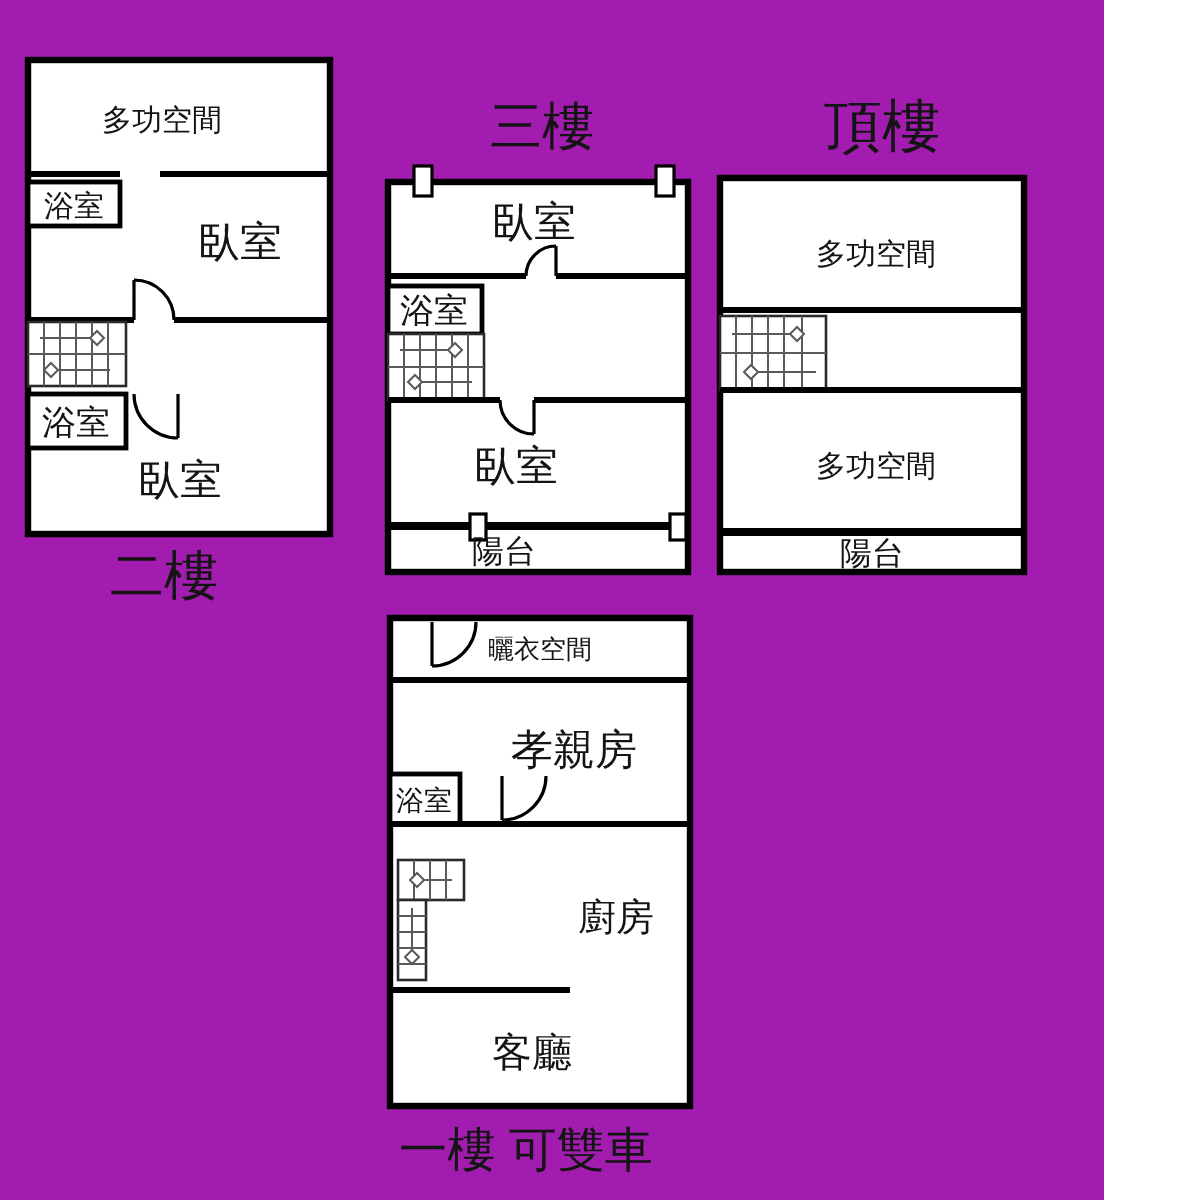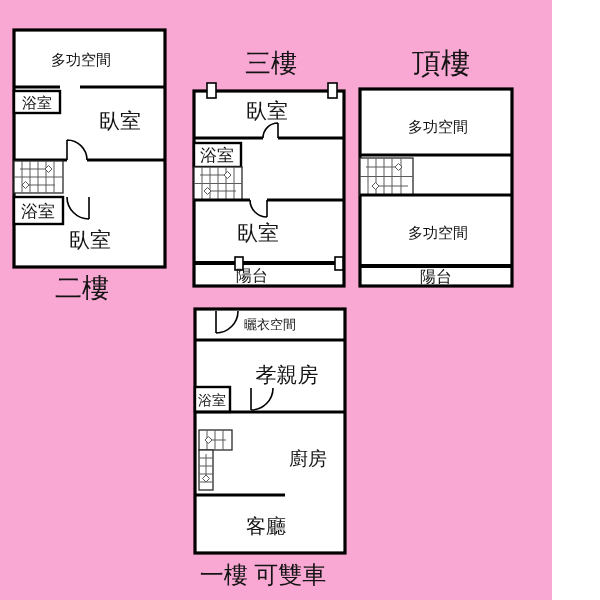--- a/index.html
+++ b/index.html
@@ -1,16 +1,16 @@
 <!DOCTYPE html>
 <html><head>
 <meta charset="utf-8">
 <style>
   html,body{margin:0;padding:0;background:#ffffff;}
-  .canvas{position:relative;width:552px;height:600px;background:#f9a8d4;overflow:hidden;}
+  .canvas{position:relative;width:552px;height:600px;background:#a21caf;overflow:hidden;}
   svg text{font-family:"Liberation Sans",sans-serif;fill:#141414;text-anchor:middle;}
   .outer{fill:#ffffff;stroke:#000000;stroke-width:3.2;}
   .wall{stroke:#000000;stroke-width:3;fill:none;}
   .wallthick{stroke:#000000;stroke-width:4;fill:none;}
   .box{fill:#ffffff;stroke:#000000;stroke-width:2.4;}
   .stair-outline{fill:#ffffff;stroke:#2a2a2a;stroke-width:1.3;}
   .stair-step{stroke:#5a5a5a;stroke-width:1;fill:none;}
   .stair-arrow{stroke:#5a5a5a;stroke-width:1;fill:none;}
   .diamond{fill:#ffffff;stroke:#5a5a5a;stroke-width:1;}
   .door{stroke:#000000;stroke-width:1.6;fill:none;}

